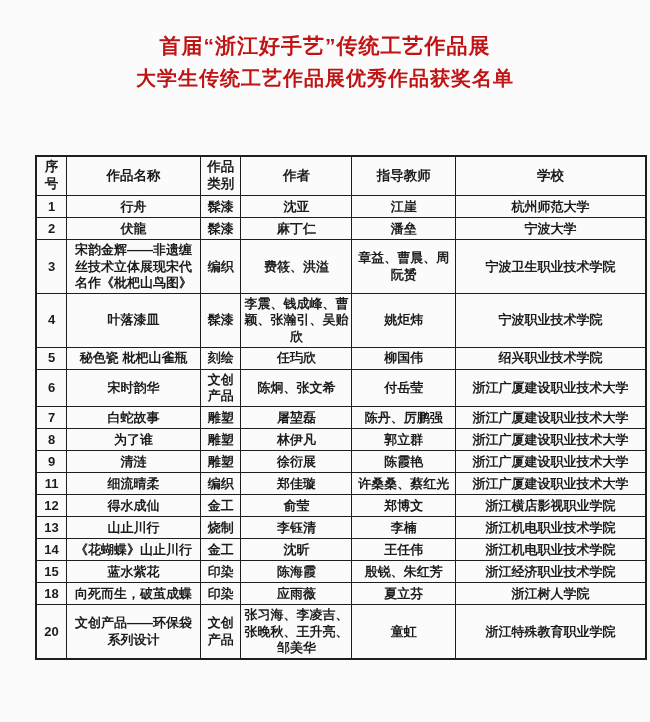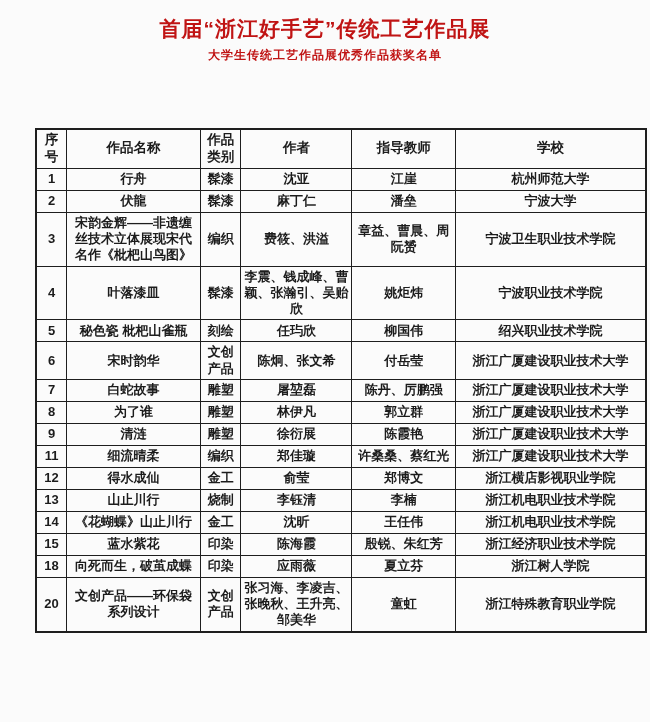--- a/index.html
+++ b/index.html
@@ -11,34 +11,34 @@
     height: 722px;
     overflow: hidden;
     background: #fbfbfb;
     color: #1c1c1c;
     font-family: "Liberation Sans", "DejaVu Sans", sans-serif;
   }
   .doc {
     width: 650px;
     height: 722px;
     box-sizing: border-box;
-    padding-top: 15px;
+    padding-top: 32px;
   }
   .doc-title {
     margin: 0;
     text-align: center;
     font-size: 21px;
     font-weight: bold;
     letter-spacing: 1px;
     line-height: 1.3;
   }
   .doc-subtitle {
     margin: 6px 0 0 0;
     text-align: center;
-    font-size: 12px;
+    font-size: 20px;
     font-weight: bold;
     letter-spacing: 1px;
     line-height: 1.3;
   }
   .awards-table {
     margin: 64px 0 0 35px;
     width: 612px;
     border-collapse: collapse;
     border: 2px solid #1e1e1e;
     table-layout: fixed;

